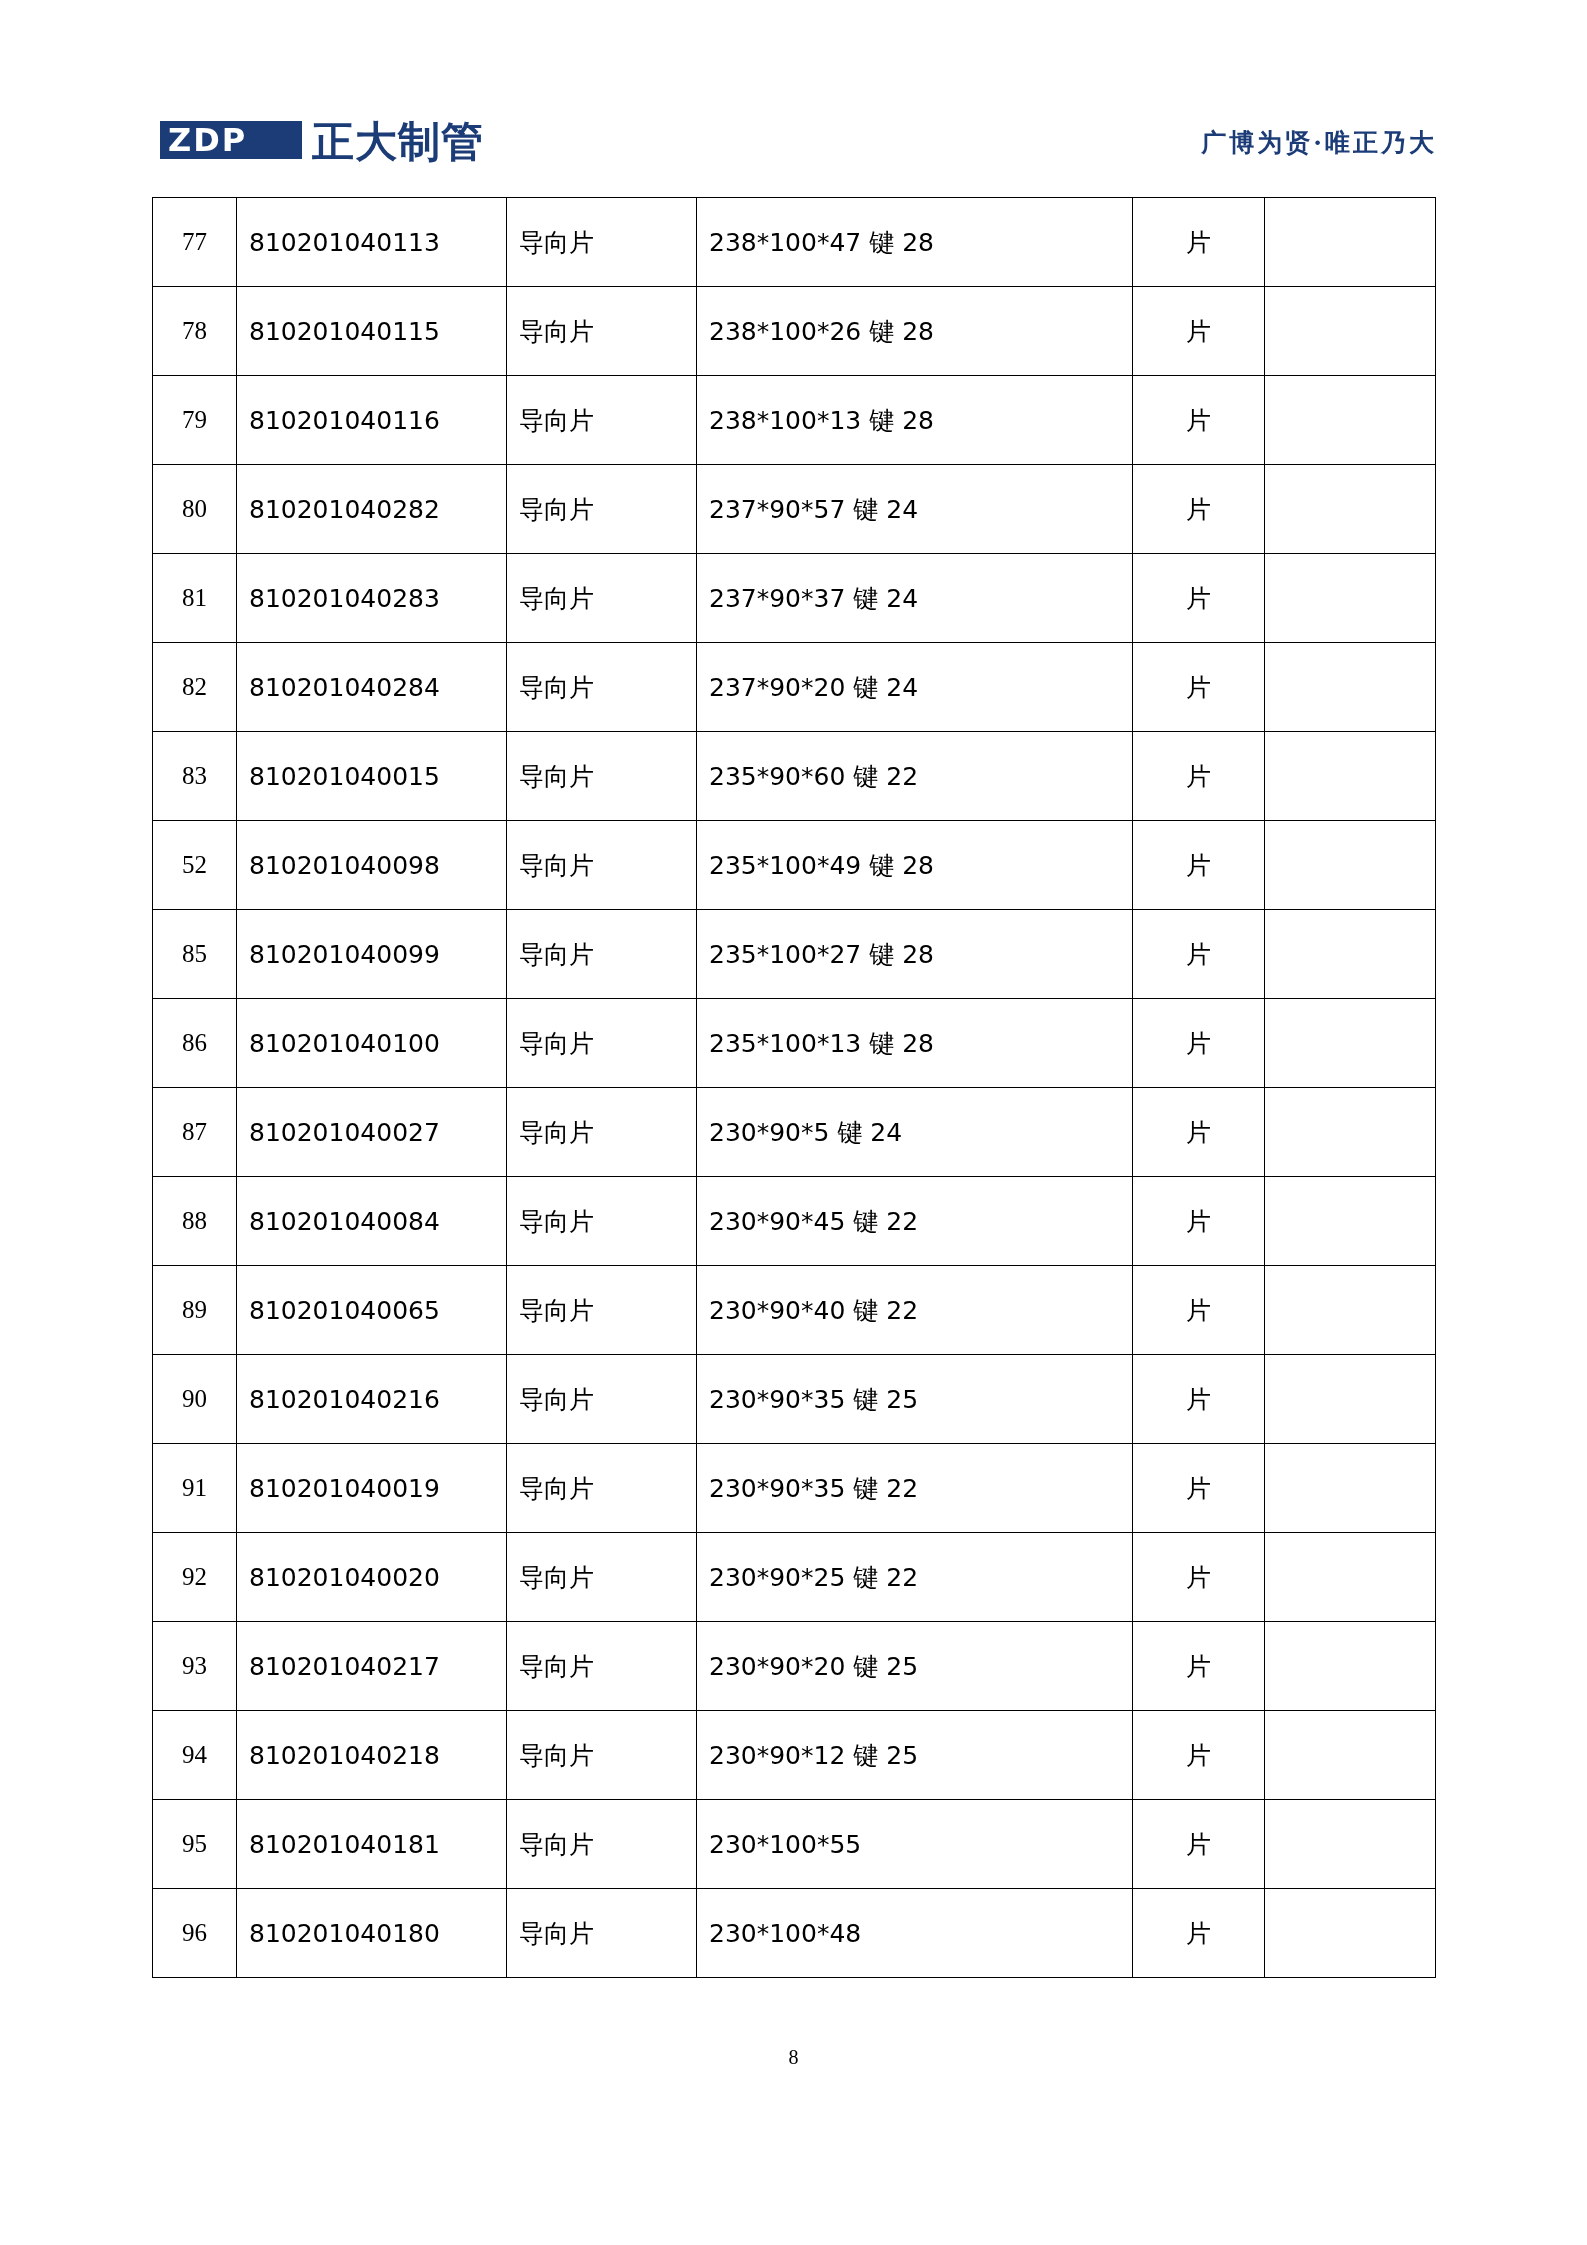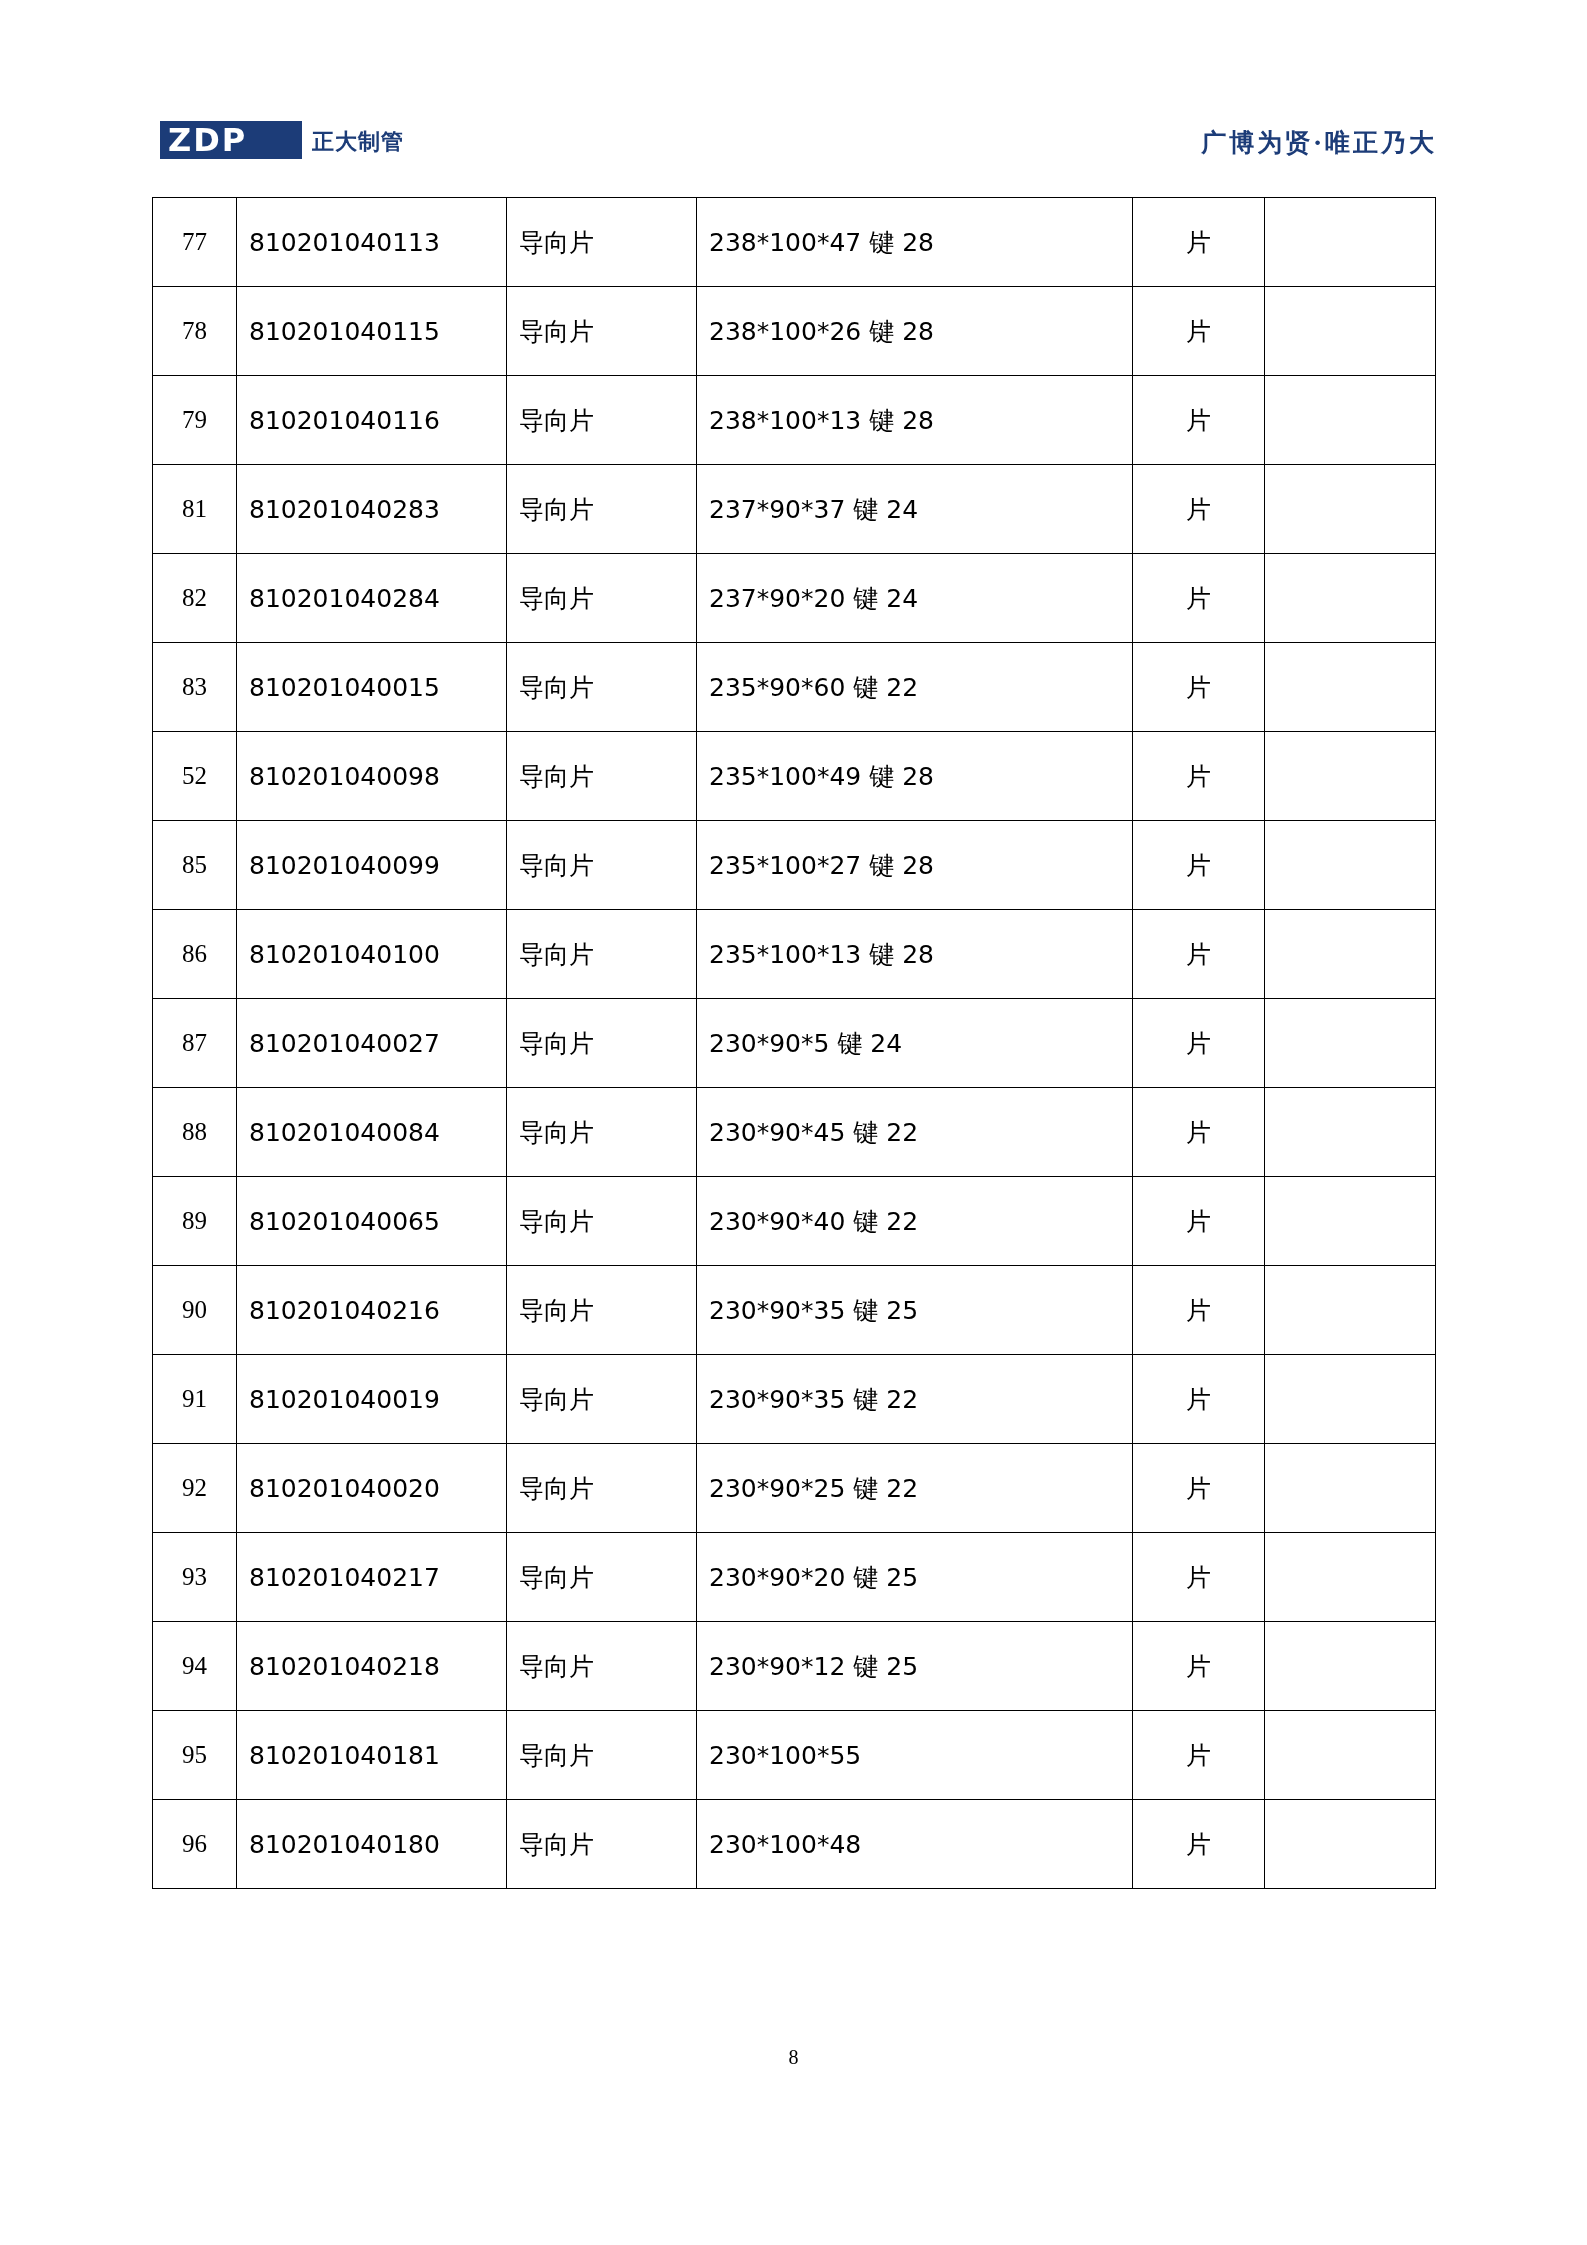--- a/index.html
+++ b/index.html
@@ -30,21 +30,21 @@
     display: flex;
     align-items: center;
     gap: 10px;
   }
   .logo-mark {
     display: inline-block;
   }
   .logo-text {
     font-family: "DejaVu Sans", sans-serif;
     font-weight: bold;
-    font-size: 22px;
+    font-size: 42px;
     color: #1c3c78;
     letter-spacing: 1px;
     line-height: 1;
   }
   .slogan {
     font-family: "DejaVu Serif", serif;
     font-size: 25px;
     color: #1c3c78;
     letter-spacing: 3px;
     font-weight: bold;
@@ -160,20 +160,28 @@
       </tr>
       <tr>
         <td class="idx">79</td>
         <td class="code">810201040116</td>
         <td class="name">导向片</td>
         <td class="spec">238*100*13 键 28</td>
         <td class="unit">片</td>
         <td class="note"></td>
       </tr>
       <tr>
+        <td class="idx">80</td>
+        <td class="code">810201040282</td>
+        <td class="name">导向片</td>
+        <td class="spec">237*90*57 键 24</td>
+        <td class="unit">片</td>
+        <td class="note"></td>
+      </tr>
+      <tr>
         <td class="idx">81</td>
         <td class="code">810201040283</td>
         <td class="name">导向片</td>
         <td class="spec">237*90*37 键 24</td>
         <td class="unit">片</td>
         <td class="note"></td>
       </tr>
       <tr>
         <td class="idx">82</td>
         <td class="code">810201040284</td>

